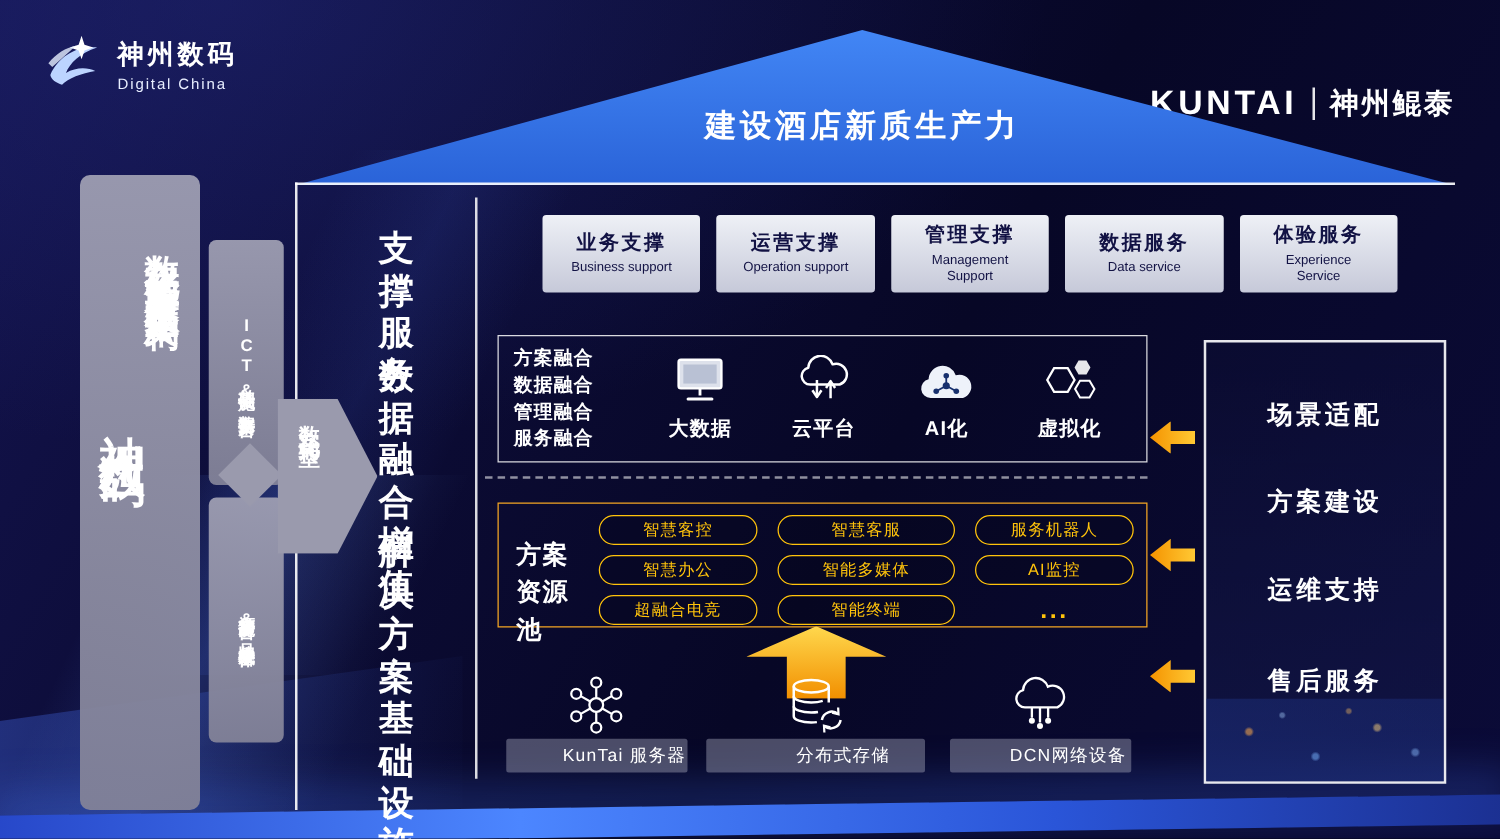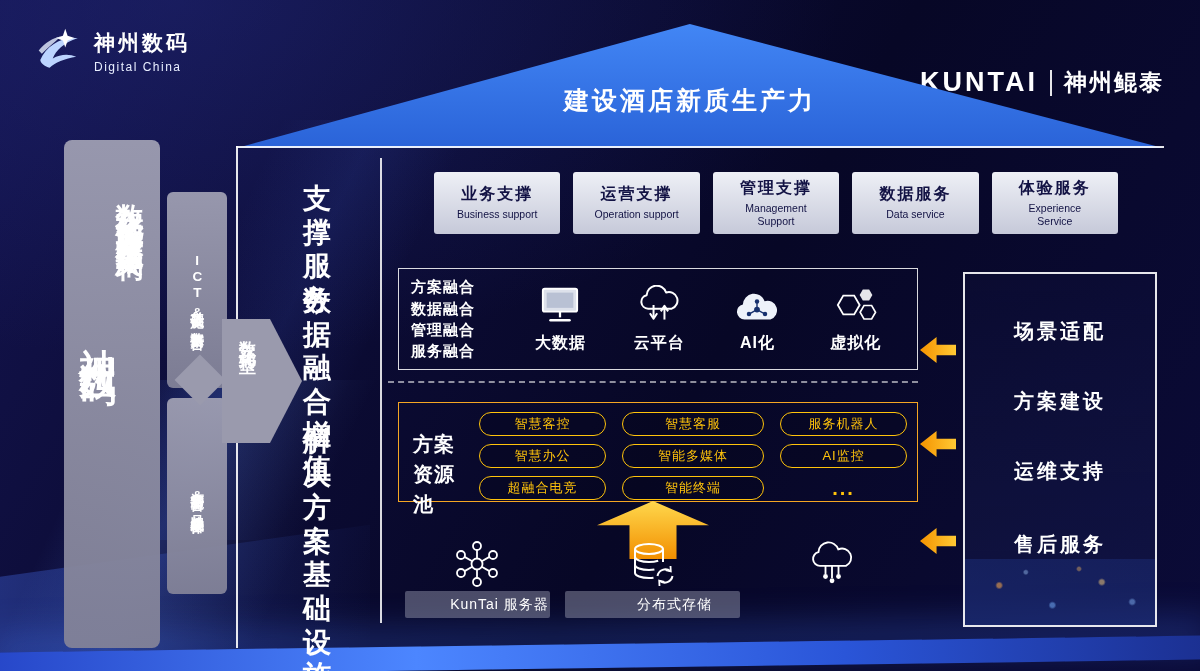--- a/index.html
+++ b/index.html
@@ -338,20 +338,21 @@
           <line x1="28" y1="26" x2="28" y2="39"></line>
       </g>
       <circle cx="21" cy="37.5" r="2.6" fill="#fff"></circle>
       <circle cx="35" cy="37.5" r="2.6" fill="#fff"></circle>
       <circle cx="28" cy="42" r="2.6" fill="#fff"></circle>
     </svg>
   </div>
 
   <div class="hw-label" style="left:405px; width:145px;">KunTai 服务器</div>
   <div class="hw-label" style="left:565px; width:175px;">分布式存储</div>
+  <div class="hw-label" style="left:760px; width:145px;">DCN网络设备</div>
 
   <div class="svc-panel">
     <div class="svc-item" style="top:44px;">场景适配</div>
     <div class="svc-item" style="top:184px;">运维支持</div>
     <div class="svc-item" style="top:114px;">方案建设</div>
     <div class="svc-item" style="top:257px;">售后服务</div>
     <div class="svc-photo"></div>
   </div>
 
   <div class="arrow-left a1"></div>

